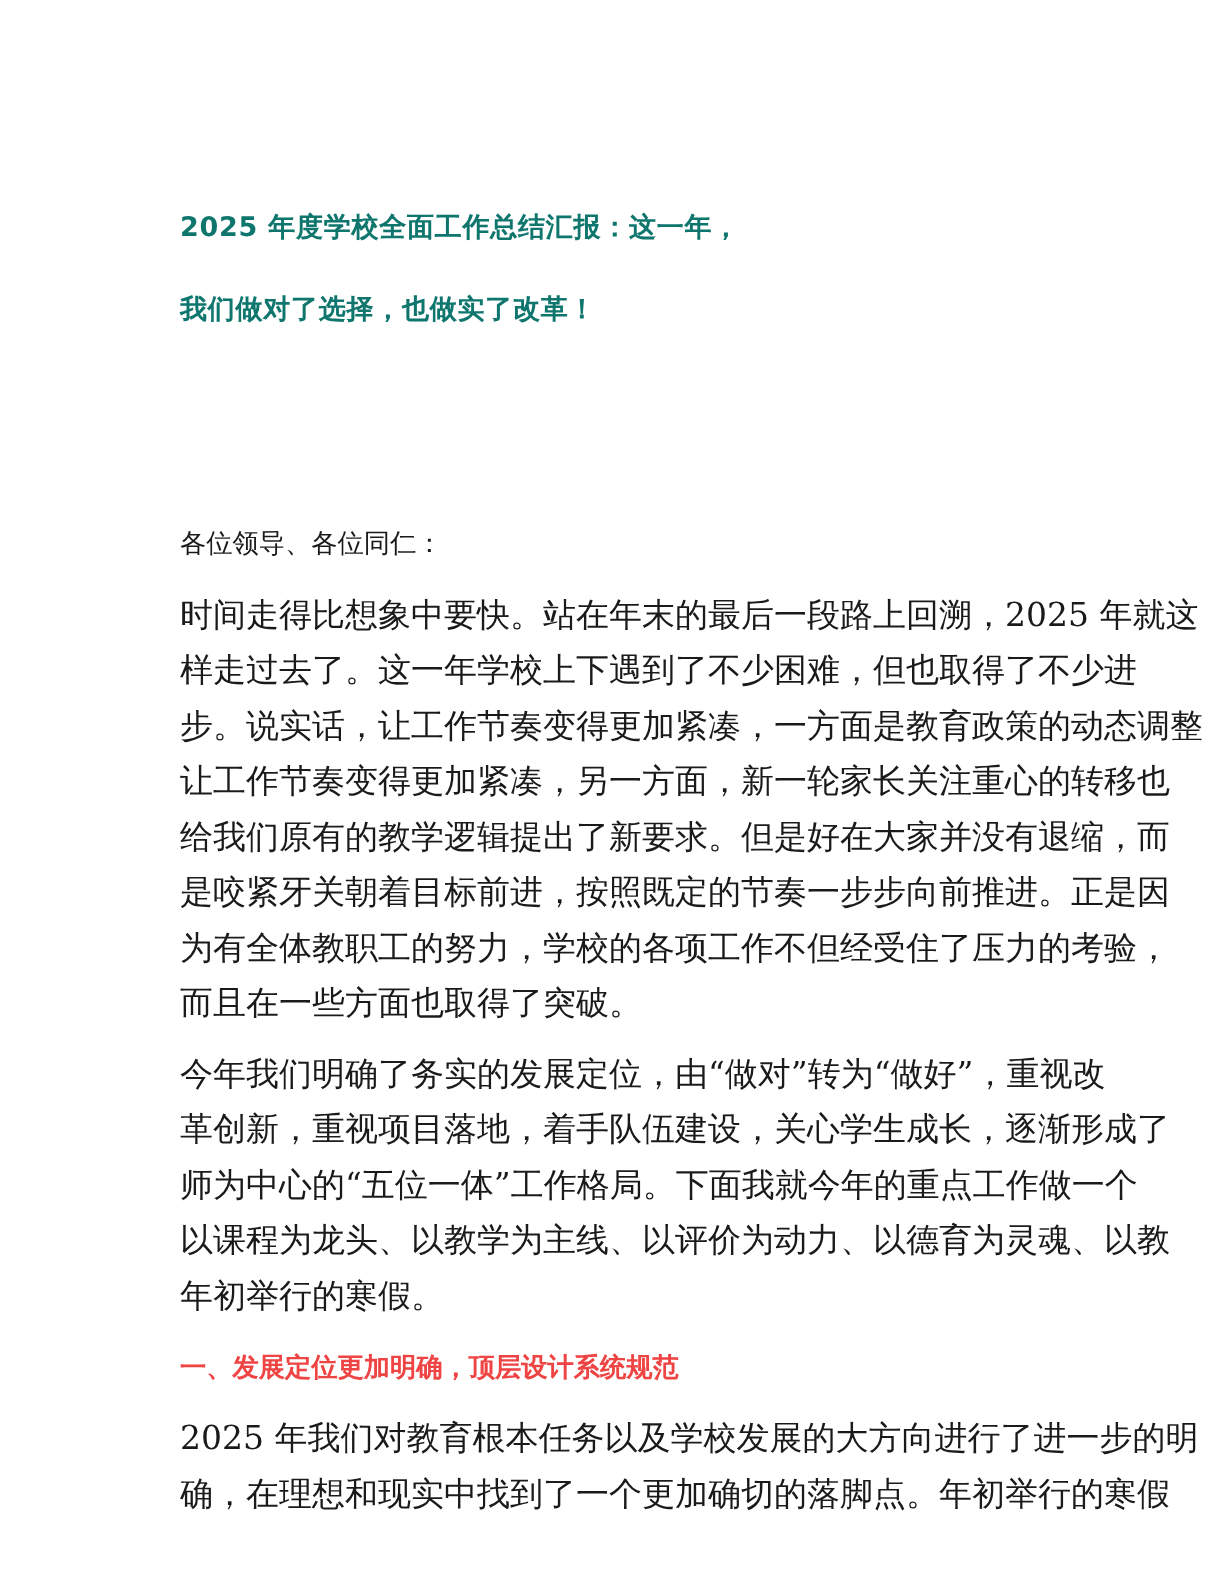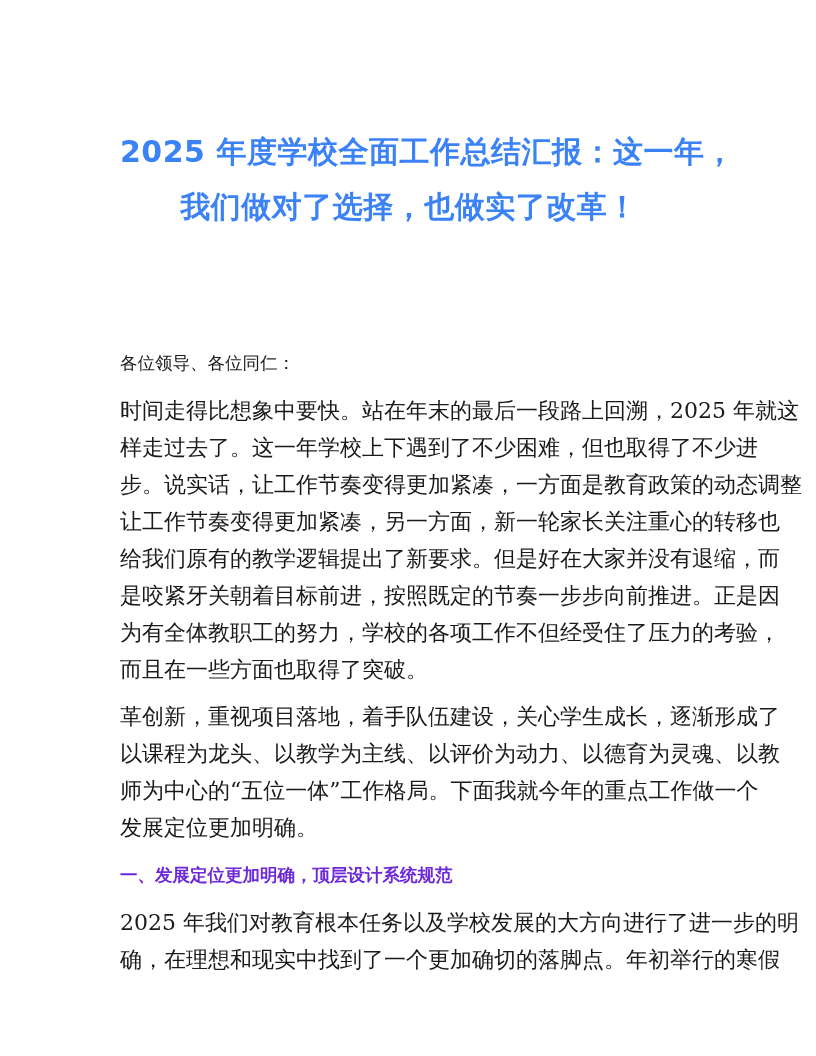--- a/index.html
+++ b/index.html
@@ -5,31 +5,31 @@
   html, body { margin: 0; padding: 0; background: #ffffff; }
   body { width: 816px; height: 1056px; overflow: hidden; position: relative; }
   .page {
     position: absolute; left: 120px; top: 124px; width: 578px;
     color: #1a1a1a;
     font-family: "DejaVu Serif", "Liberation Serif", serif;
   }
   .title {
     margin: 0;
     font-family: "DejaVu Sans", "Liberation Sans", sans-serif;
-    font-weight: bold; font-size: 30px; line-height: 55px;
-    letter-spacing: 0.5px; color: #3b82f6; text-align: center;
+    font-weight: bold; font-size: 18px; line-height: 55px;
+    letter-spacing: 0.5px; color: #0f766e;
   }
   .title span { display: block; white-space: nowrap; }
   .salutation { margin: 111px 0 0 0; font-size: 17.5px; line-height: 37px; }
   .para { margin: 10px 0 0 0; font-size: 22px; line-height: 37px; text-align: justify; }
   .para span { display: block; white-space: nowrap; }
   .heading {
     margin: 11px 0 0 0;
     font-family: "DejaVu Sans", "Liberation Sans", sans-serif;
-    font-weight: bold; font-size: 17.5px; line-height: 37px; color: #6d28d9;
+    font-weight: bold; font-size: 17.5px; line-height: 37px; color: #ef4444;
   }
 </style>
 </head>
 <body>
 
 <div class="page">
   <h1 class="title">
     <span>2025 年度学校全面工作总结汇报：这一年，</span>
     <span>我们做对了选择，也做实了改革！</span>
   </h1>
@@ -41,24 +41,25 @@
     <span>样走过去了。这一年学校上下遇到了不少困难，但也取得了不少进</span>
     <span>步。说实话，让工作节奏变得更加紧凑，一方面是教育政策的动态调整</span>
     <span>让工作节奏变得更加紧凑，另一方面，新一轮家长关注重心的转移也</span>
     <span>给我们原有的教学逻辑提出了新要求。但是好在大家并没有退缩，而</span>
     <span>是咬紧牙关朝着目标前进，按照既定的节奏一步步向前推进。正是因</span>
     <span>为有全体教职工的努力，学校的各项工作不但经受住了压力的考验，</span>
     <span>而且在一些方面也取得了突破。</span>
   </p>
 
   <p class="para">
+    <span>今年我们明确了务实的发展定位，由“做对”转为“做好”，重视改</span>
     <span>革创新，重视项目落地，着手队伍建设，关心学生成长，逐渐形成了</span>
+    <span>师为中心的“五位一体”工作格局。下面我就今年的重点工作做一个</span>
     <span>以课程为龙头、以教学为主线、以评价为动力、以德育为灵魂、以教</span>
-    <span>师为中心的“五位一体”工作格局。下面我就今年的重点工作做一个</span>
-    <span>发展定位更加明确。</span>
+    <span>年初举行的寒假。</span>
   </p>
 
   <h2 class="heading">一、发展定位更加明确，顶层设计系统规范</h2>
 
   <p class="para">
     <span>2025 年我们对教育根本任务以及学校发展的大方向进行了进一步的明</span>
     <span>确，在理想和现实中找到了一个更加确切的落脚点。年初举行的寒假</span>
   </p>
 </div>
 

